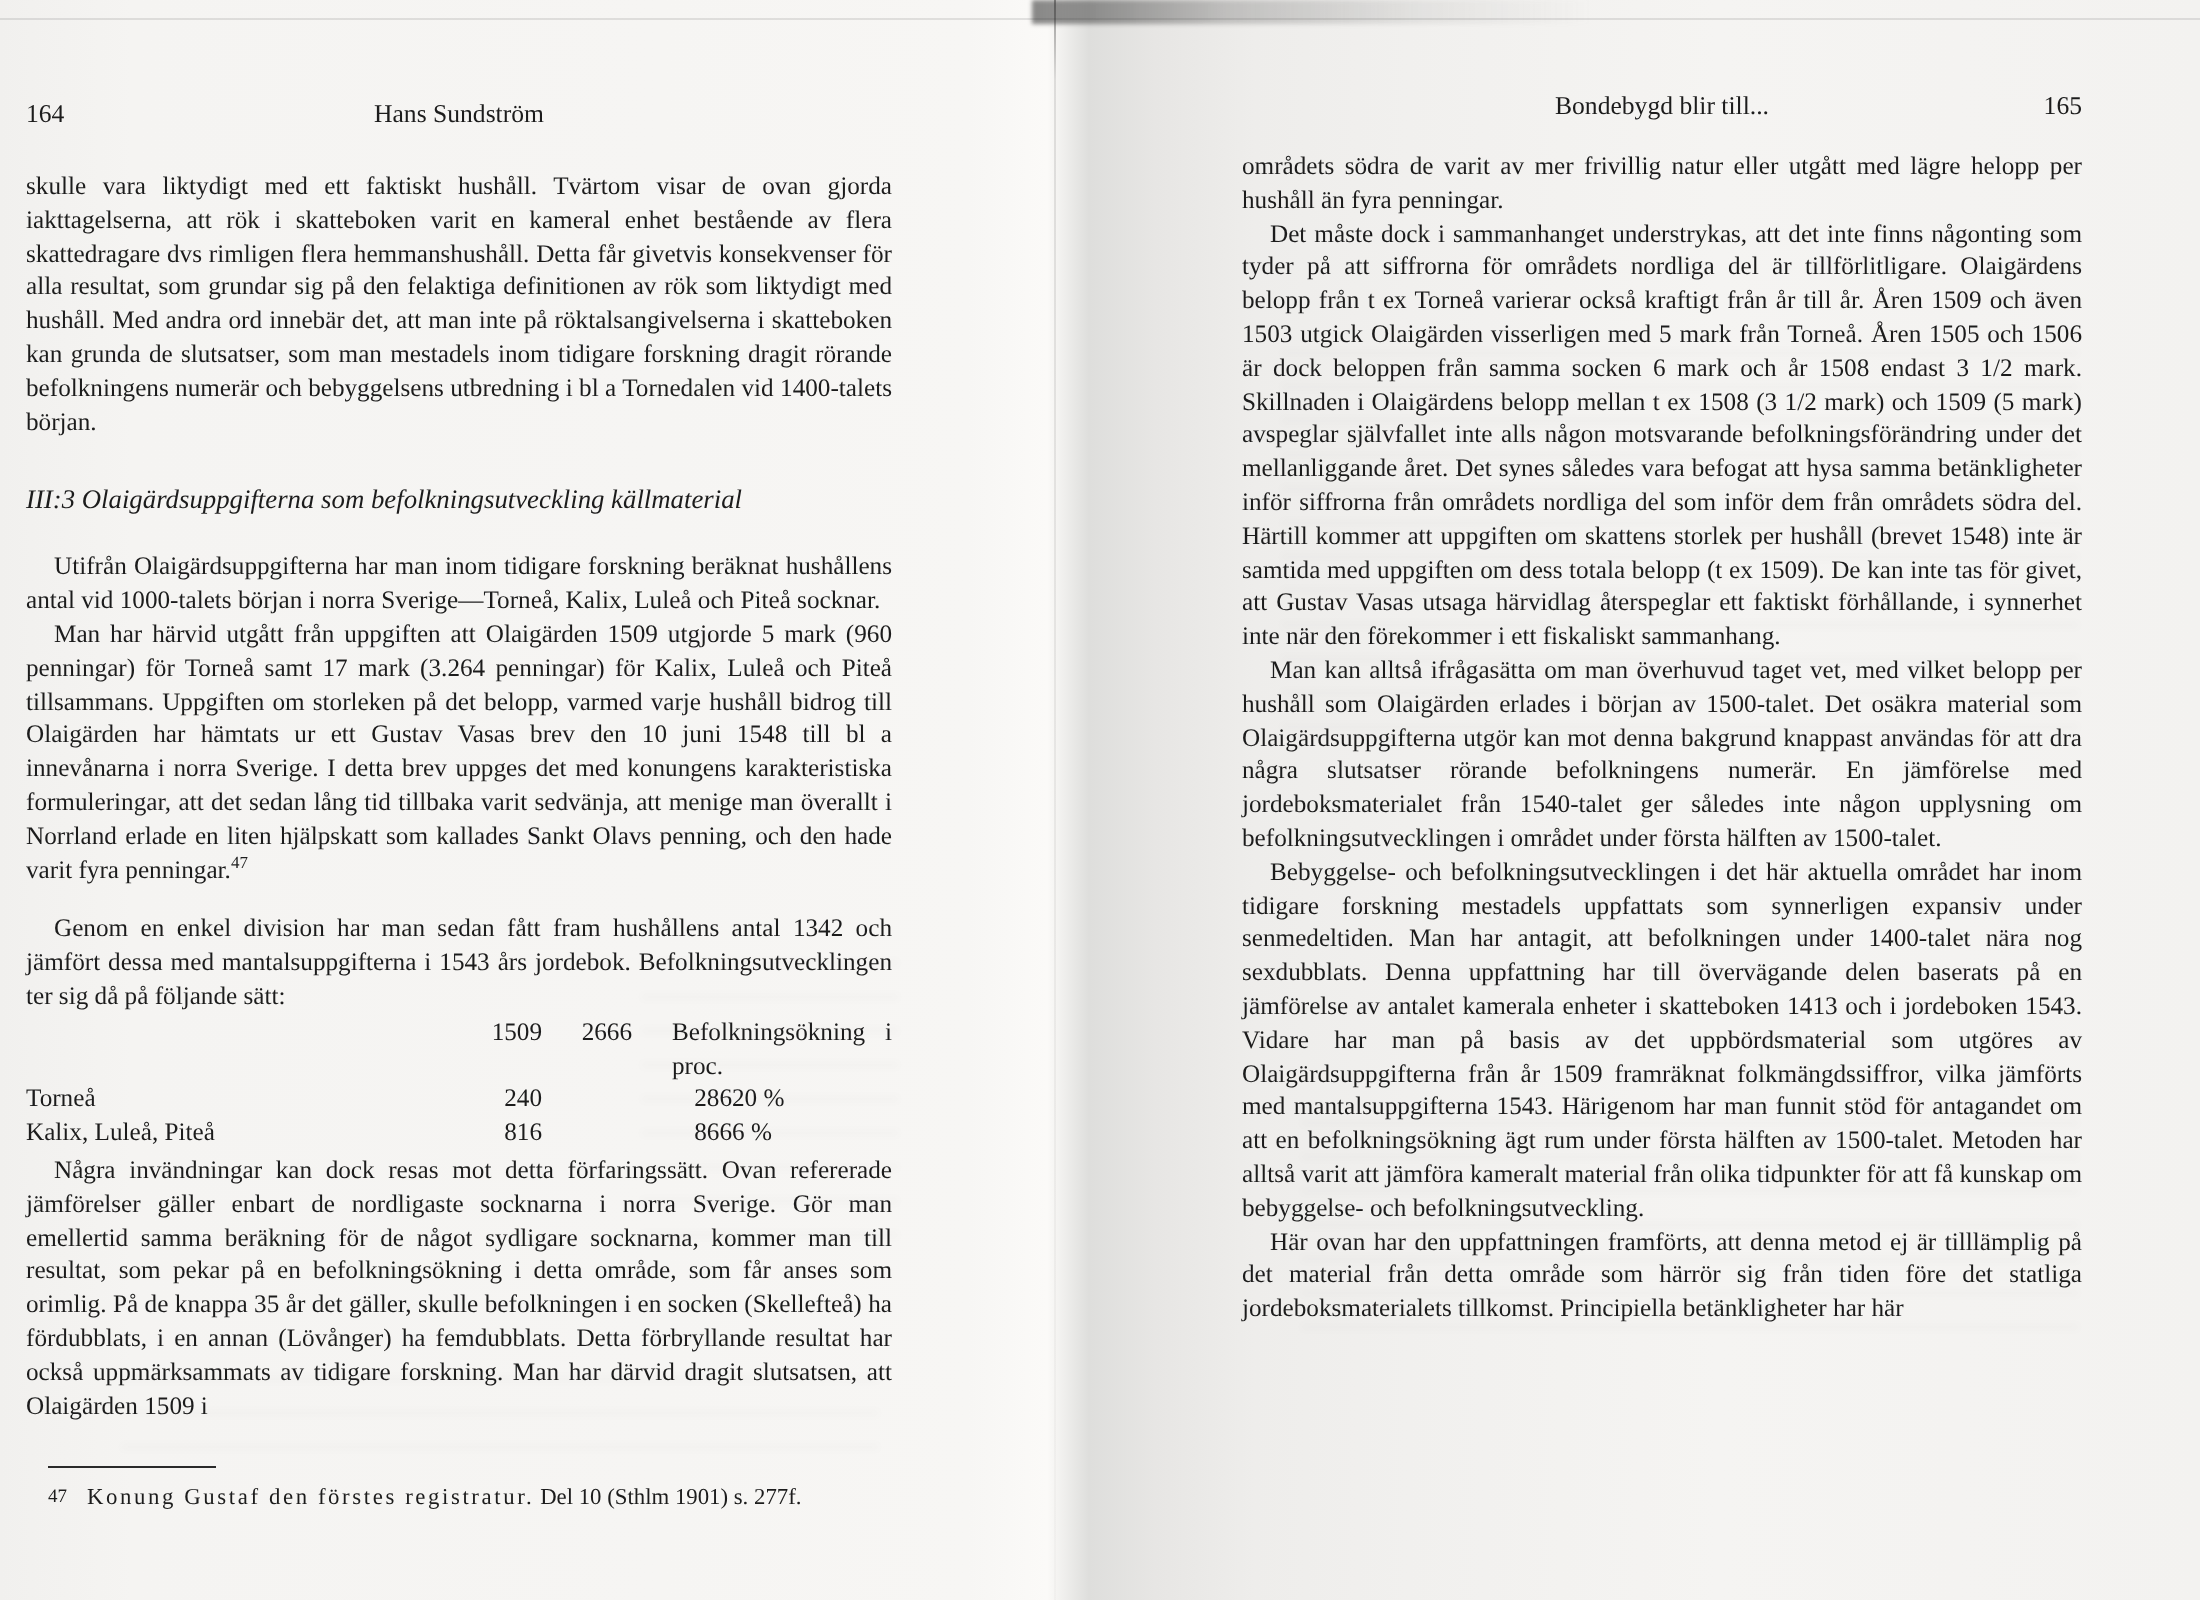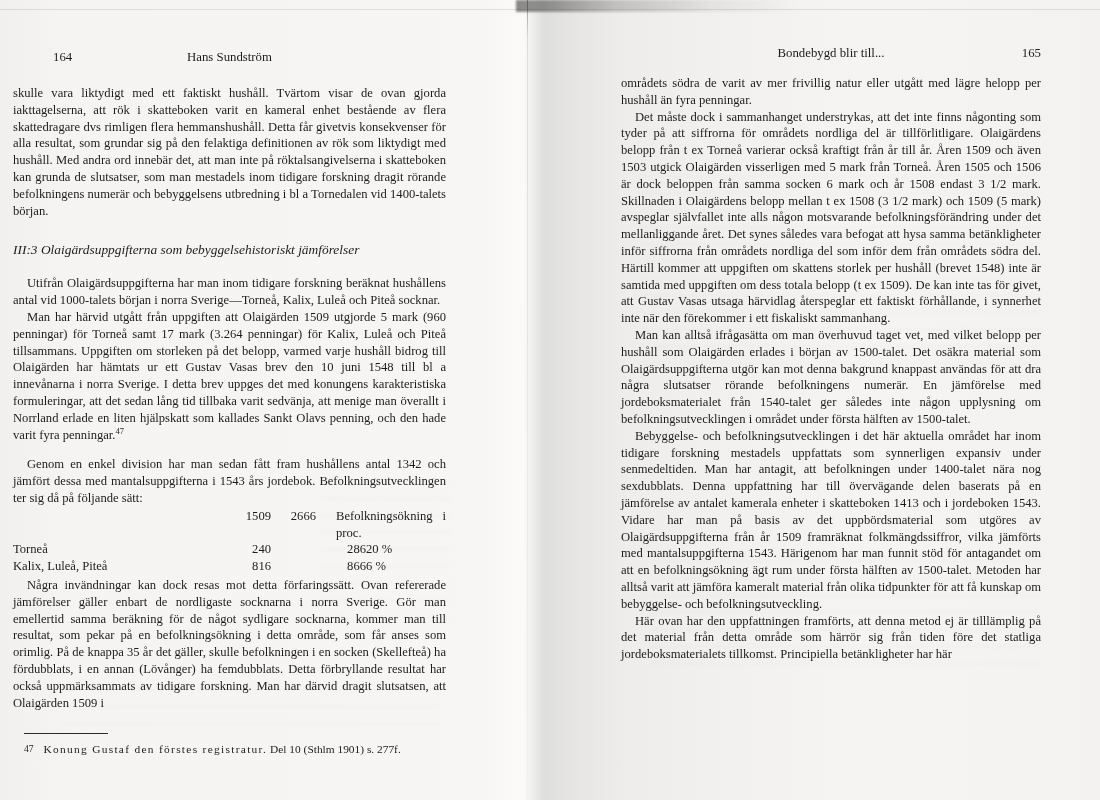--- a/index.html
+++ b/index.html
@@ -20,21 +20,21 @@
   .fold-line{position:absolute;top:0;left:527px;width:1px;height:800px;
     background:linear-gradient(180deg, rgba(0,0,0,.38), rgba(0,0,0,.10) 5%, rgba(0,0,0,.05) 60%, rgba(0,0,0,.02));}
   .ghost{position:absolute;filter:blur(2px);opacity:.38;pointer-events:none;
     background:repeating-linear-gradient(180deg, rgba(80,80,80,.06) 0 3px, rgba(0,0,0,0) 3px 17px);}
 
   .page{position:absolute;}
   .page-left{left:13px;top:50px;width:433px;}
   .page-right{left:621px;top:46px;width:420px;}
 
   .running-header{display:flex;align-items:baseline;font-size:12.8px;line-height:15px;}
-  .rh-side{width:64px;flex:0 0 auto;margin-left:40px;}
+  .rh-side{width:64px;flex:0 0 auto;}
   .rh-side.right{text-align:right;}
   .rh-title{flex:1;text-align:center;}
 
   .body-text{font-size:12.6px;line-height:16.8px;text-align:justify;}
   .page-left  .body-text{margin-top:20px;}
   .page-right .body-text{margin-top:14px;}
   .body-text p{margin:0;}
   p.indent{text-indent:14px;}
   p.gap-before{margin-top:13px;}
   h3.section{font-style:italic;font-weight:normal;font-size:13.4px;line-height:17px;margin:22px 0 17px 0;}
@@ -71,21 +71,21 @@
   <div class="page page-left">
     <div class="running-header">
       <span class="rh-side">164</span>
       <span class="rh-title">Hans Sundström</span>
       <span class="rh-side right"></span>
     </div>
 
     <div class="body-text">
       <p>skulle vara liktydigt med ett faktiskt hushåll. Tvärtom visar de ovan gjorda iakttagelserna, att rök i skatteboken varit en kameral enhet bestående av flera skattedragare dvs rimligen flera hemmanshushåll. Detta får givetvis konsekvenser för alla resultat, som grundar sig på den felaktiga definitionen av rök som liktydigt med hushåll. Med andra ord innebär det, att man inte på röktalsangivelserna i skatteboken kan grunda de slutsatser, som man mestadels inom tidigare forskning dragit rörande befolkningens numerär och bebyggelsens utbredning i bl a Tornedalen vid 1400-talets början.</p>
 
-      <h3 class="section">III:3 Olaigärdsuppgifterna som bebyggelsehistoriskt jämförelser</h3>
+      <h3 class="section">III:3 Olaigärdsuppgifterna som befolkningsutveckling källmaterial</h3>
 
       <p class="indent">Utifrån Olaigärdsuppgifterna har man inom tidigare forskning beräknat hushållens antal vid 1000-talets början i norra Sverige—Torneå, Kalix, Luleå och Piteå socknar.</p>
 
       <p class="indent"><span>Man har härvid utgått från uppgiften att Olaigärden 1509 utgjorde 5 mark (960 penningar) för Torneå samt 17 mark (3.264 penningar) för Kalix, Luleå och Piteå tillsammans. Uppgiften om storleken på det belopp, varmed varje hushåll bidrog till Olaigärden har hämtats ur ett Gustav Vasas brev den 10 juni 1548 till bl a innevånarna i norra Sverige. I detta brev uppges det med konungens karakteristiska formuleringar, att det sedan lång tid tillbaka varit sedvänja, att menige man överallt i Norrland erlade en liten hjälpskatt som kallades Sankt Olavs penning, och den hade varit fyra penningar.</span><sup class="fnref">47</sup></p>
 
       <p class="indent gap-before">Genom en enkel division har man sedan fått fram hushållens antal 1342 och jämfört dessa med mantalsuppgifterna i 1543 års jordebok. Befolkningsutvecklingen ter sig då på följande sätt:</p>
 
       <div class="oltable">
         <div class="thead">
           <span></span>

